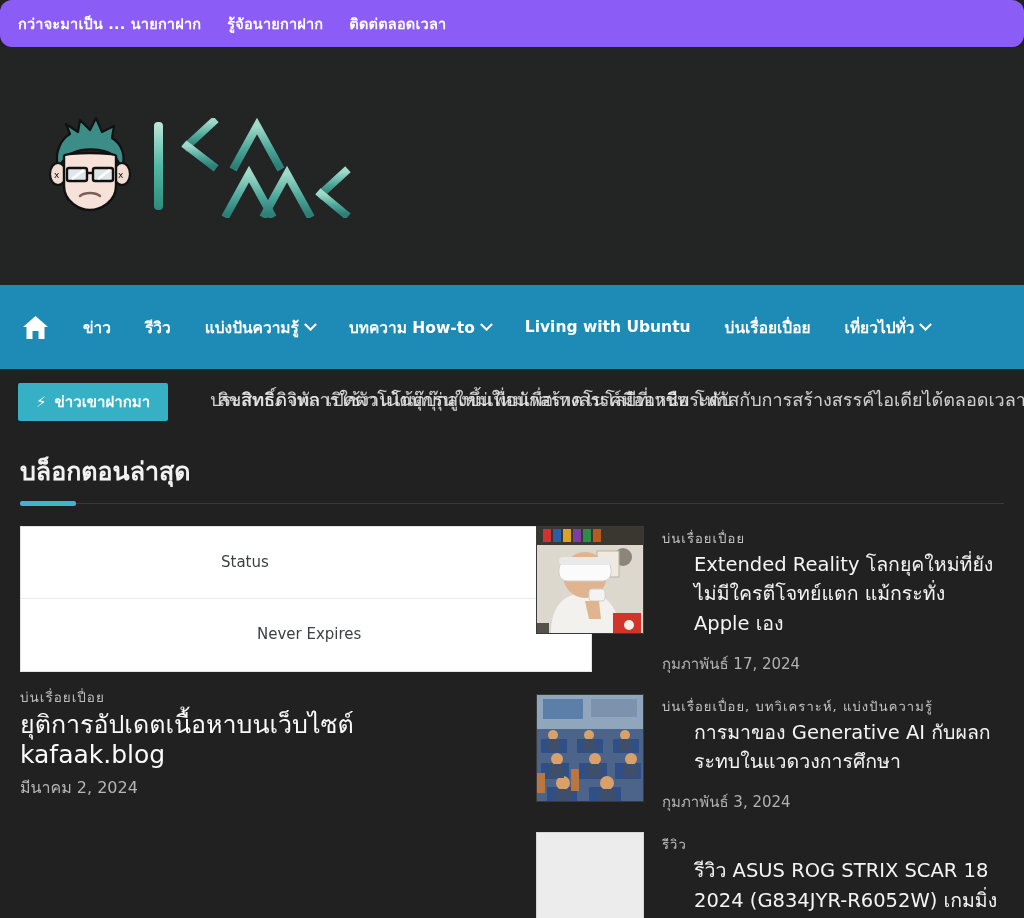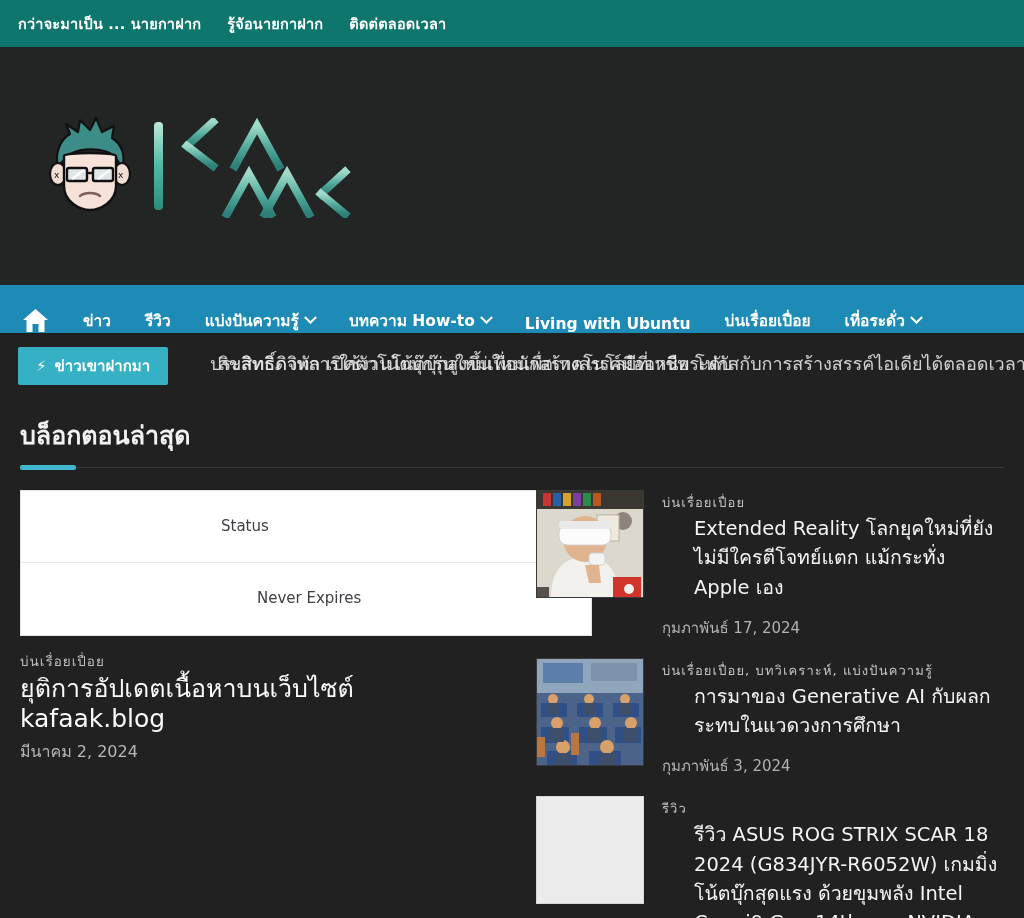--- a/index.html
+++ b/index.html
@@ -6,25 +6,26 @@
   html, body {
     width: 1024px; height: 918px;
     background: #212121;
     font-family: "DejaVu Sans", "Liberation Sans", sans-serif;
     overflow: hidden;
   }
 
   
   .topbar {
     height: 47px;
-    background: #0f766e;
+    background: #8b5cf6;
     display: flex;
     align-items: center;
     padding-left: 18px;
     gap: 26px;
+    border-radius: 12px;
   }
   .topbar-link {
     color: #ffffff;
     font-size: 14.5px;
     font-weight: 700;
     letter-spacing: .2px;
     white-space: nowrap;
     cursor: pointer;
   }
 
@@ -44,24 +45,24 @@
   .logo-bar {
     width: 9px; height: 88px; border-radius: 4px;
     background: linear-gradient(180deg,#bfe8dc 0%,#4fb9a3 50%,#2e8c7d 100%);
     margin: 0 10px 0 4px;
   }
   .wordmark { position: relative; width: 168px; height: 96px; }
   .wordmark svg { display: block; }
 
   
   .mainnav {
-    height: 48px;
+    height: 84px;
     background: #1d8bb5;
     display: flex;
-    align-items: flex-end;
+    align-items: center;
     padding-left: 22px;
     gap: 34px;
   }
   .nav-item {
     color: #fff;
     font-size: 15.5px;
     font-weight: 700;
     display: flex;
     align-items: center;
     gap: 7px;
@@ -322,21 +323,21 @@
     <span>บทความ How-to</span>
     <span class="caret"></span>
   </div>
   <div class="nav-item">
     <span>Living with Ubuntu</span>
   </div>
   <div class="nav-item">
     <span>บ่นเรื่อยเปื่อย</span>
   </div>
   <div class="nav-item">
-    <span>เที่อระดั่ว</span>
+    <span>เที่ยวไปทั่ว</span>
     <span class="caret"></span>
   </div>
 </div>
 
 <div class="ticker">
   <div class="ticker-badge">
     <span class="bolt">⚡</span>
     <span>ข่าวเขาฝากมา</span>
   </div>
   <div class="ticker-track">

